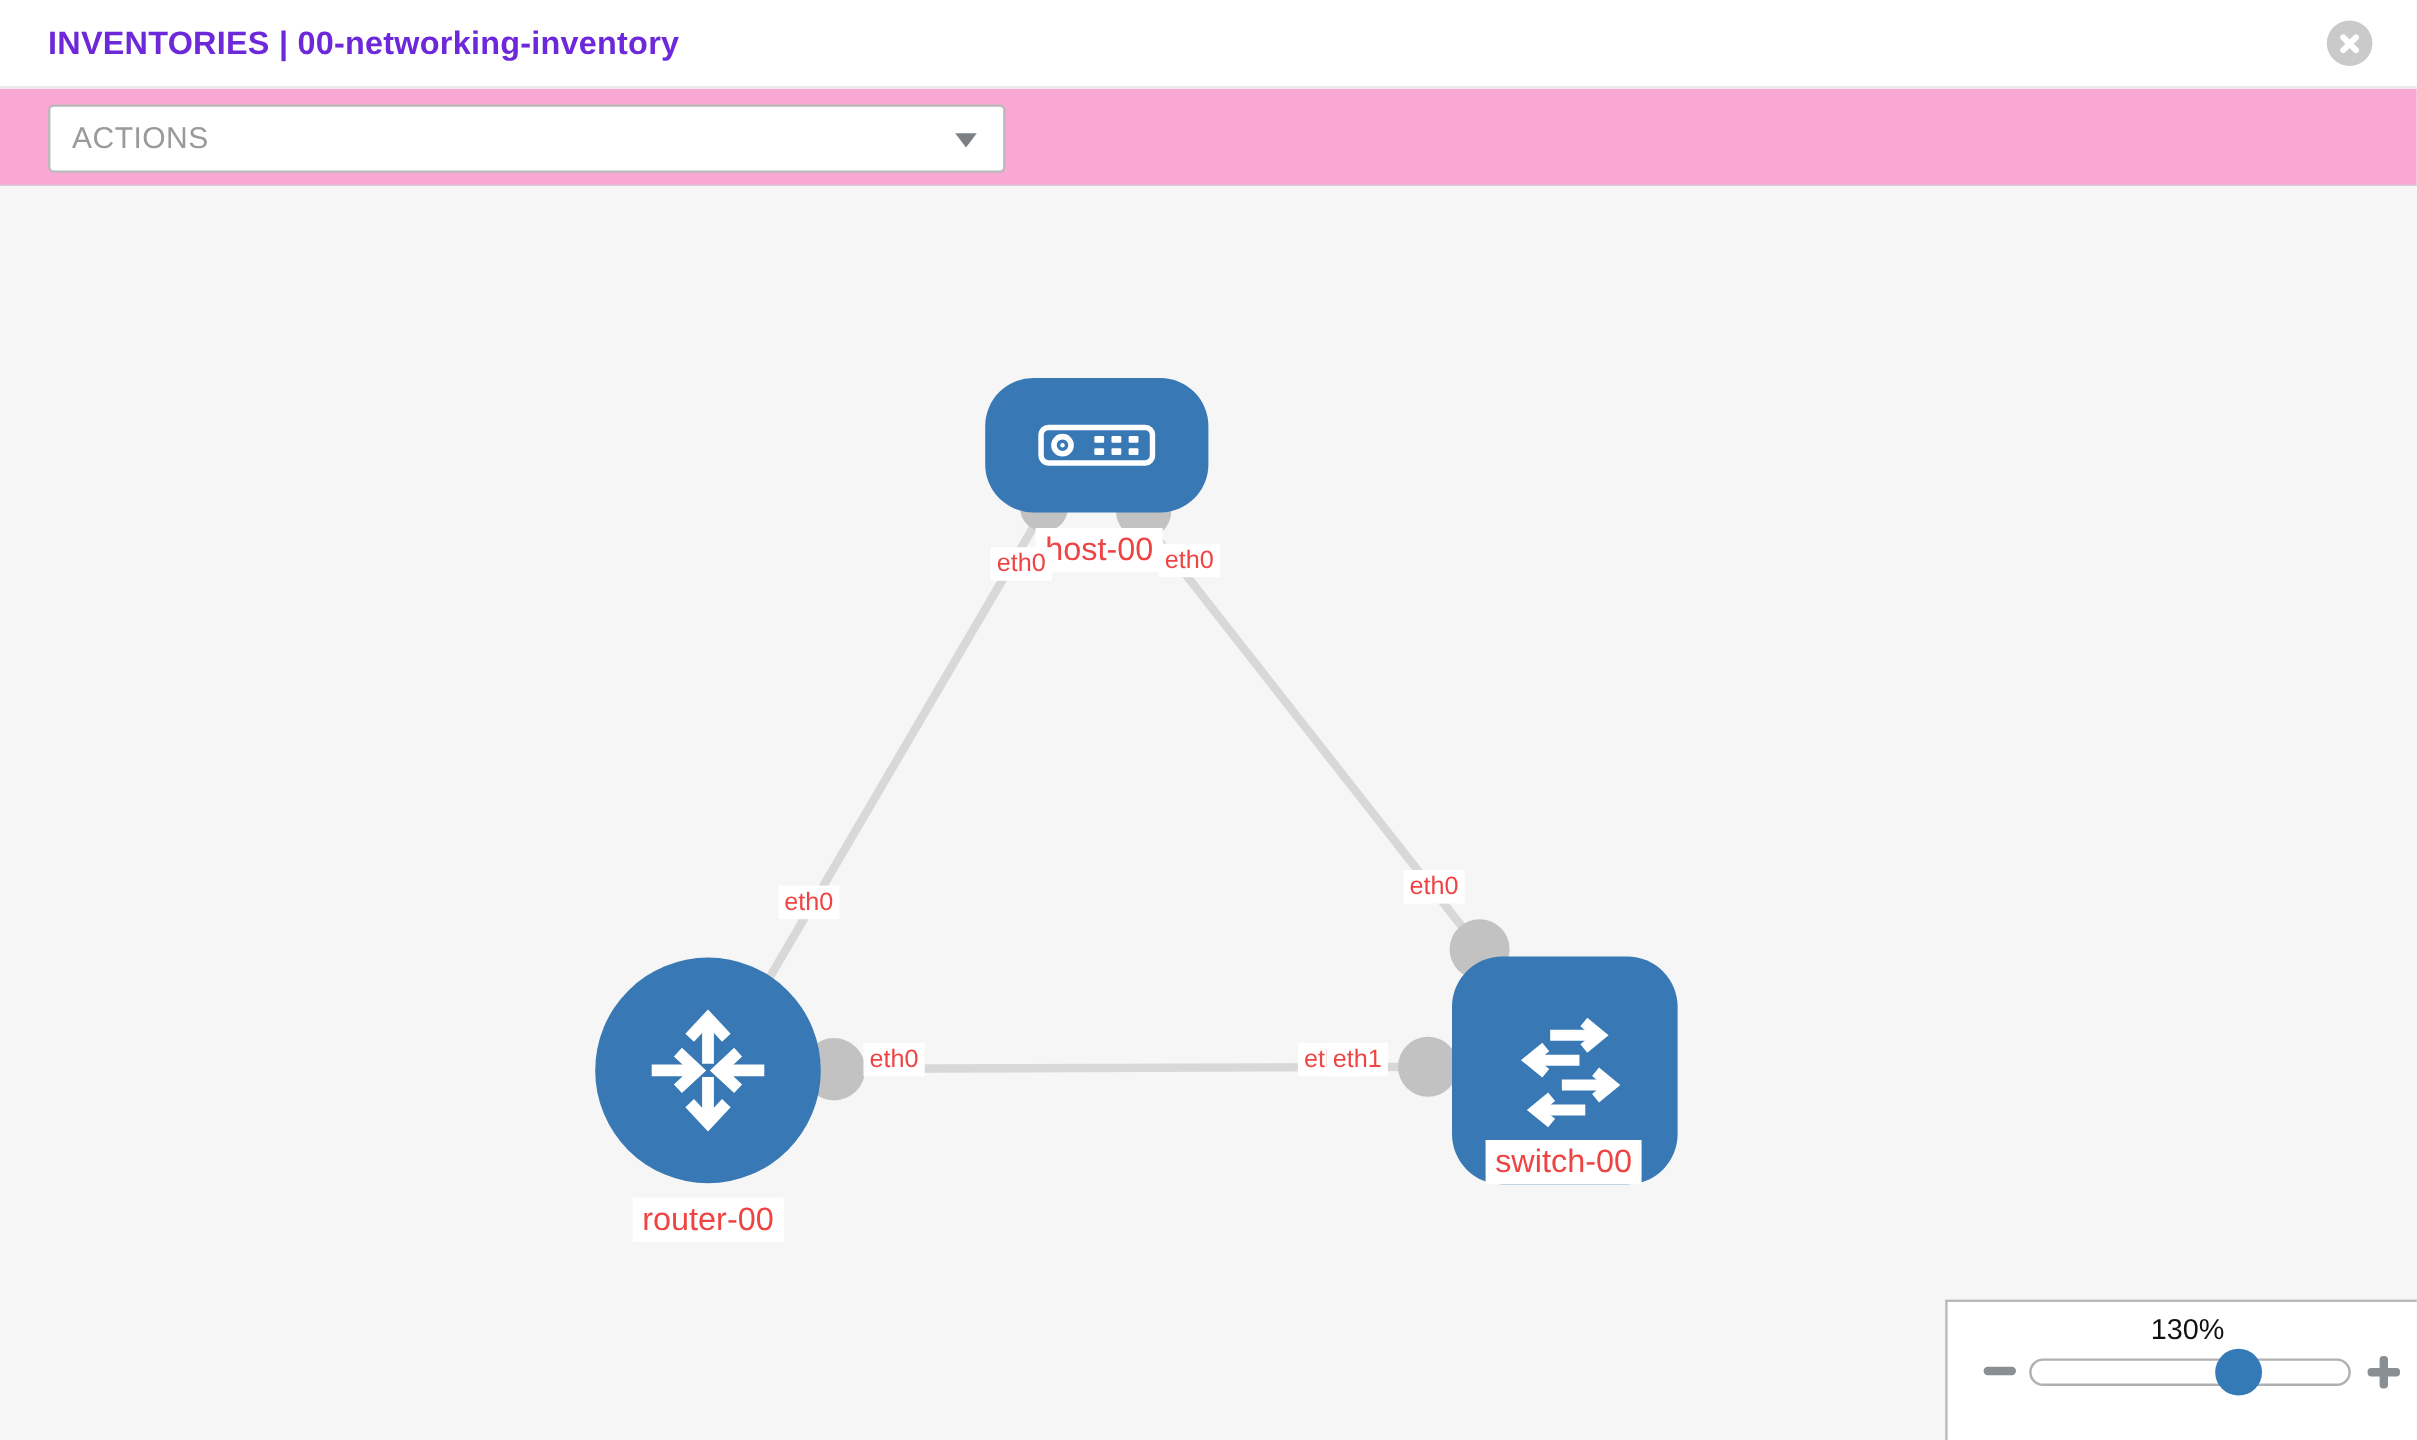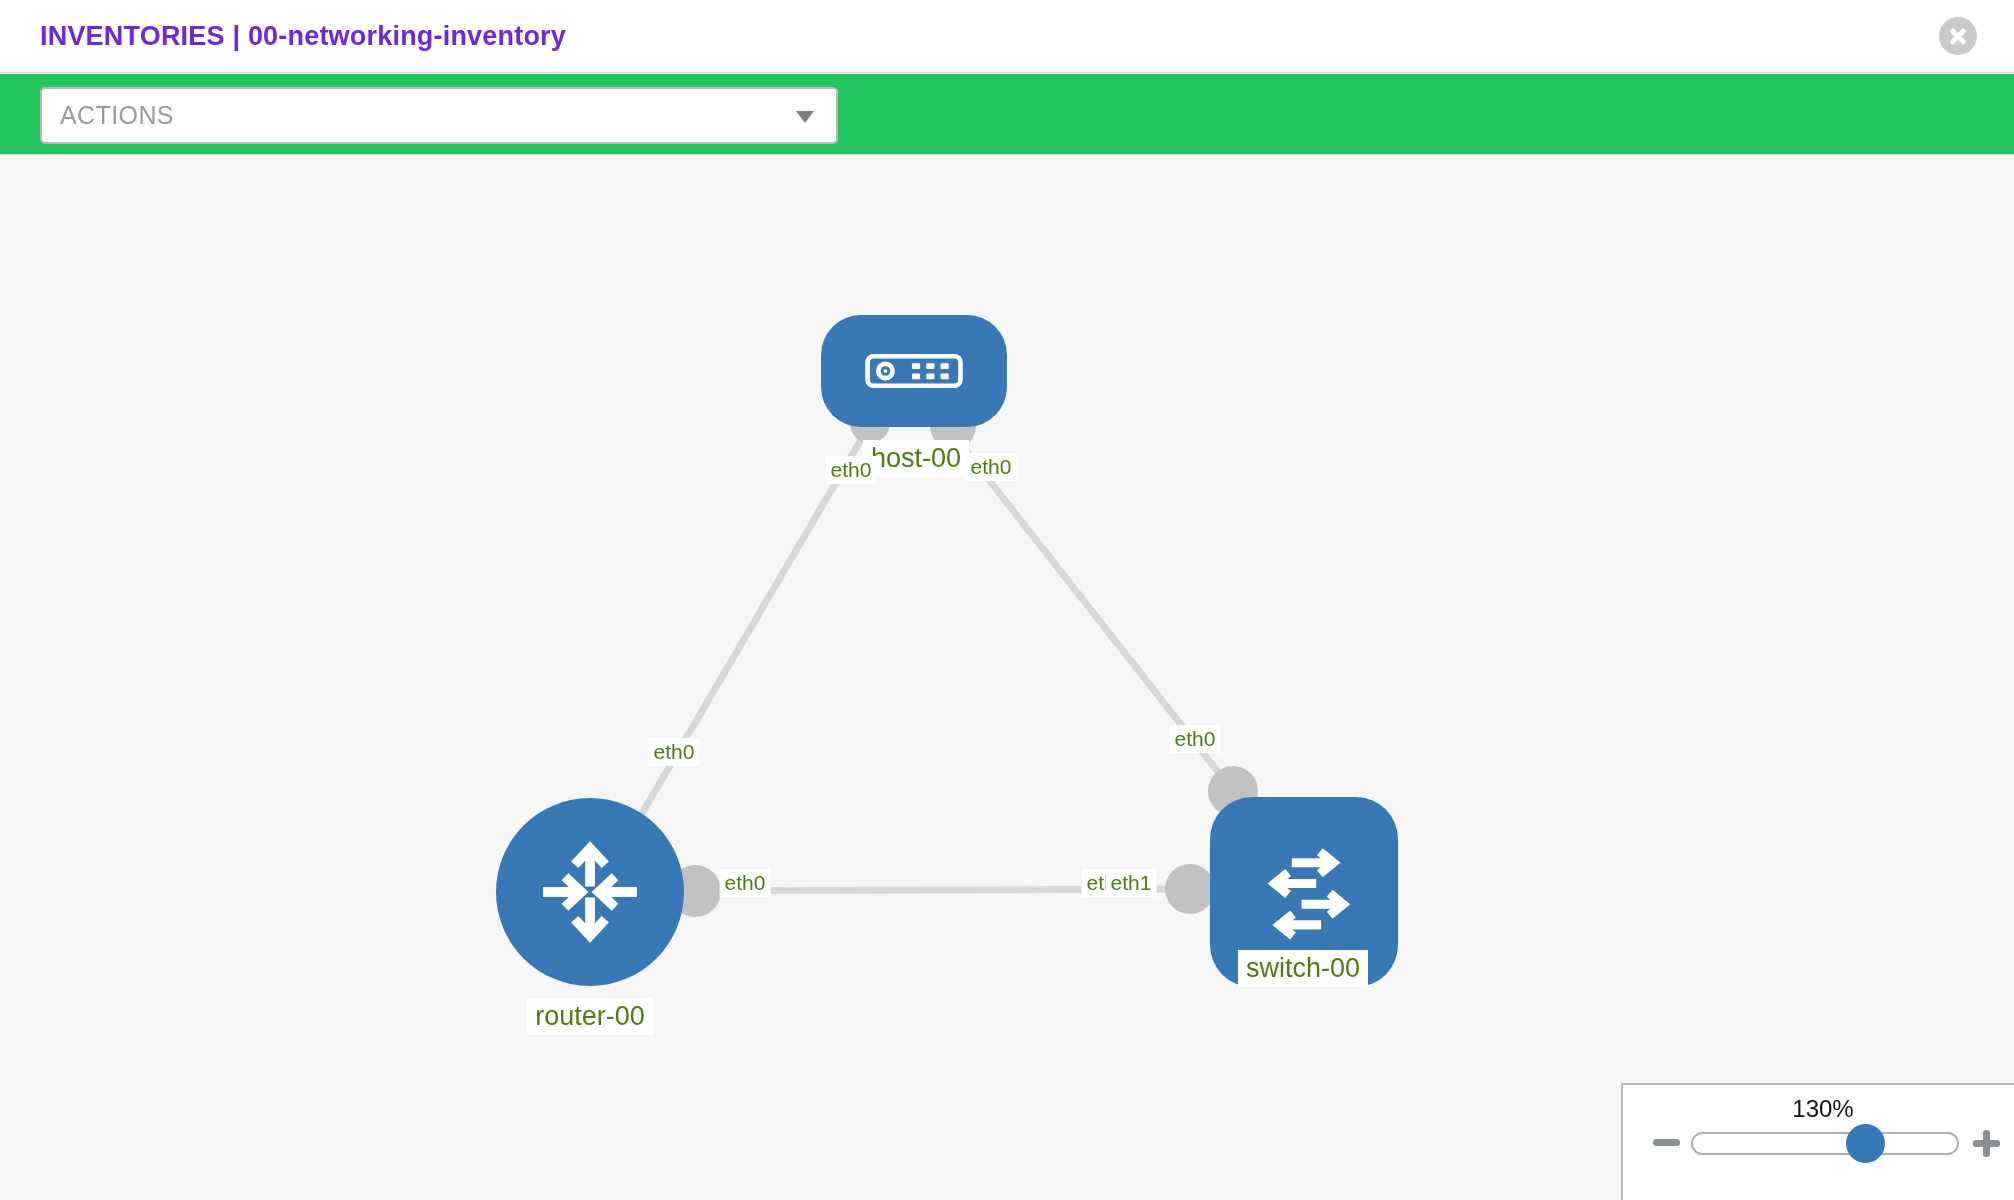--- a/index.html
+++ b/index.html
@@ -26,21 +26,21 @@
   }
   .close-btn .xbar {
     position:absolute; left:9px; top:16.5px; width:20px; height:5px;
     background:#ffffff; border-radius:3px;
   }
   .close-btn .xbar.a { transform:rotate(45deg); }
   .close-btn .xbar.b { transform:rotate(-45deg); }
   
   .toolbar {
     position:absolute; left:0; top:74px; width:2014px; height:81px;
-    background:#22c55e; border-bottom:1px solid #d4d4d4;
+    background:#f9a8d4; border-bottom:1px solid #d4d4d4;
   }
   .select-box {
     position:absolute; top:13px; height:57px;
     background:#ffffff; border:2px solid #b9b9b9; border-radius:5px;
     display:flex; align-items:center; cursor:pointer;
   }
   .select-box .sel-label {
     padding-left:18px; font-size:25px; color:#9a9a9a; letter-spacing:.4px;
   }
   .select-box .caret {
@@ -57,21 +57,21 @@
     position:absolute; left:0; top:155px; width:2014px; height:1045px;
     background:#f6f6f6; overflow:hidden;
   }
   .links-layer { position:absolute; left:0; top:0; }
   .node { position:absolute; display:flex; align-items:center; justify-content:center; cursor:pointer; }
   .node-host   { left:821px;  top:160px; width:186px; height:112px; border-radius:40px; }
   .node-router { left:496px;  top:643px; width:188px; height:188px; border-radius:50%; }
   .node-switch { left:1210px; top:642px; width:188px; height:190px; border-radius:42px; }
   .graph-label {
     position:absolute; transform:translateX(-50%);
-    background:#ffffff; color:#4d7c0f; white-space:nowrap;
+    background:#ffffff; color:#ef4444; white-space:nowrap;
   }
   .node-label { font-size:27px; padding:3px 8px; }
   .if-label   { font-size:21px; padding:2px 5px; }
   
   .zoom-panel {
     position:absolute; left:1621px; top:1083px; width:400px; height:127px;
     background:#ffffff; border:2px solid #b9b9b9;
   }
   .zoom-level {
     position:absolute; left:0; top:10px; width:400px;

